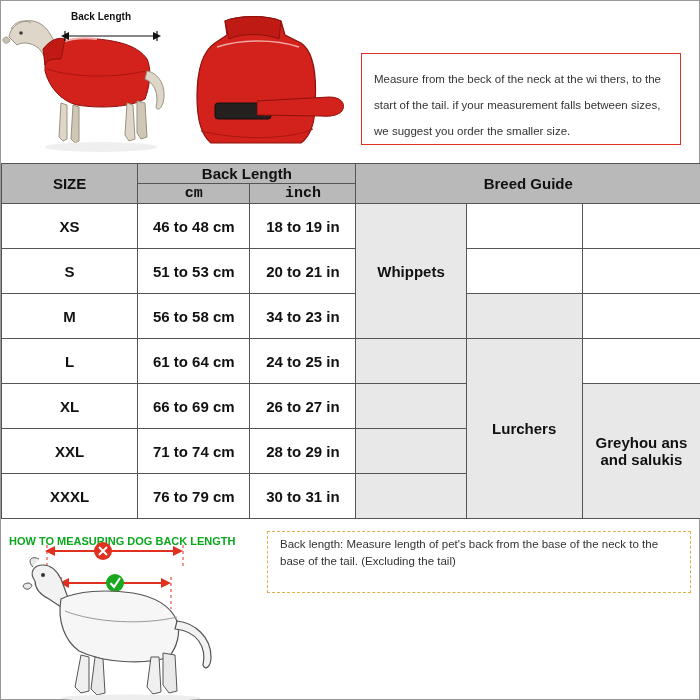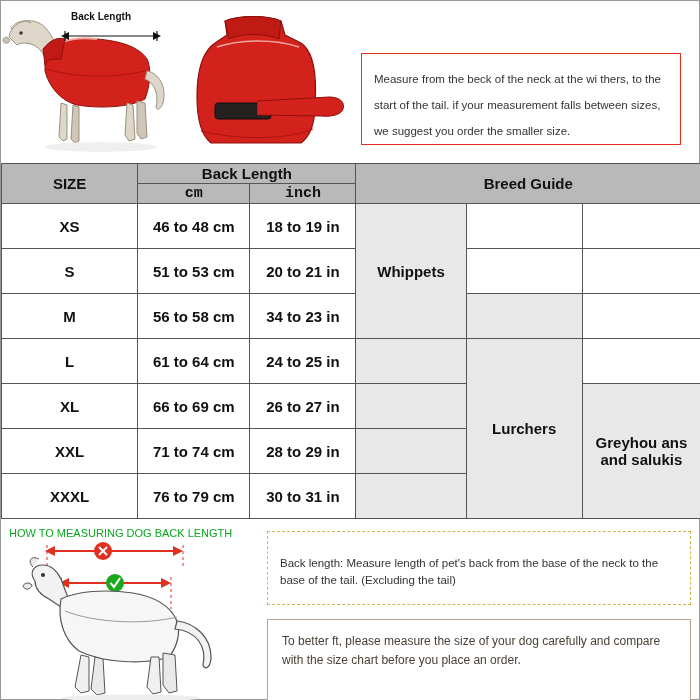--- a/index.html
+++ b/index.html
@@ -181,42 +181,42 @@
   }
   .bottom-right {
     position: relative;
     flex: 1;
     padding: 8px 8px 8px 4px;
     box-sizing: border-box;
   }
   .how-to-title {
     position: absolute;
     left: 8px;
-    top: 8px;
+    top: 16px;
     font-size: 11px;
-    font-weight: normal;
+    font-weight: bold;
     color: #0aa81e;
     white-space: nowrap;
   }
   .dog-bottom {
     position: absolute;
     left: 4px;
     top: 18px;
     width: 256px;
     height: 165px;
   }
 
   .note-dashed {
     border: 1px dashed #d8b24a;
     box-sizing: border-box;
-    padding: 23px 12px;
+    padding: 4px 12px;
     font-size: 11.5px;
     line-height: 17px;
     color: #333;
-    height: 74px;
+    height: 62px;
     margin-top: 4px;
   }
   .note-solid {
     border: 1px solid #b9a48d;
     box-sizing: border-box;
     padding: 12px 14px;
     font-size: 12px;
     line-height: 19px;
     color: #4a4036;
     height: 84px;
@@ -397,17 +397,16 @@
         <path d="M90 120 L86 152 L92 158 L100 156 L98 122 Z" fill="#e9e9e9" stroke="#555" stroke-width="1"></path>
         <path d="M146 120 L142 150 L148 157 L156 155 L154 120 Z" fill="#f0f0f0" stroke="#555" stroke-width="1"></path>
         <path d="M158 116 L158 148 L164 156 L172 154 L170 118 Z" fill="#e9e9e9" stroke="#555" stroke-width="1"></path>
         <path d="M172 84 C190 86, 206 100, 206 120 C206 130, 200 134, 198 128 C202 110, 192 94, 170 92 Z" fill="#f2f2f2" stroke="#555" stroke-width="1.2"></path>
         <ellipse cx="126" cy="161" rx="70" ry="3.5" fill="#eee"></ellipse>
       </svg>
     </div>
 
     <div class="bottom-right">
       <div class="note-dashed">Back length: Measure length of pet's back from the base of the neck to the base of the tail. (Excluding the tail)</div>
-      <div class="note-solid">To better ft, please measure the size of your dog carefully and compare with the size chart before you place an order.</div>
     </div>
   </div>
 
 </div>
 
 </body></html>

